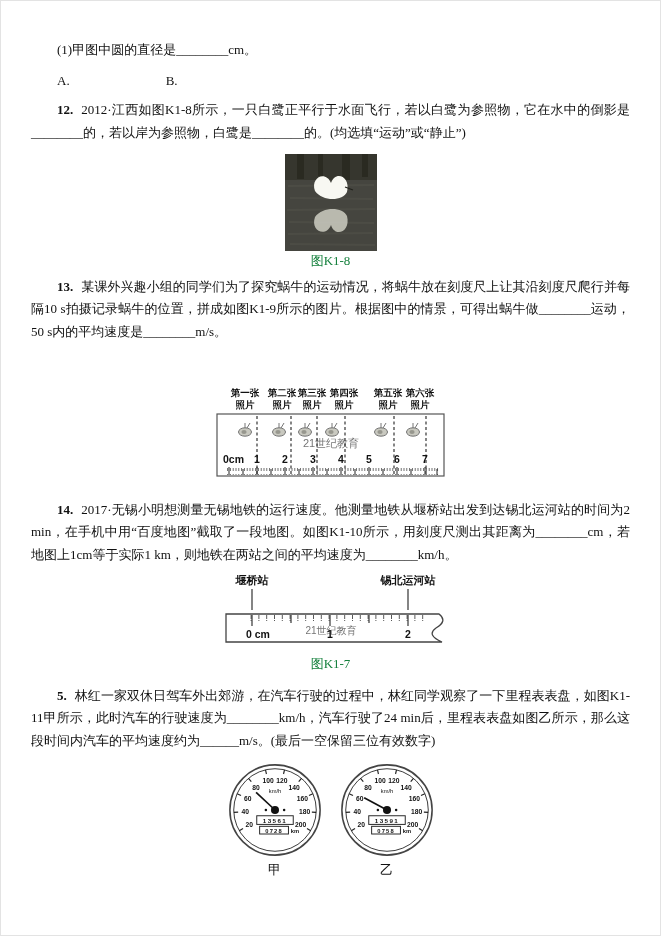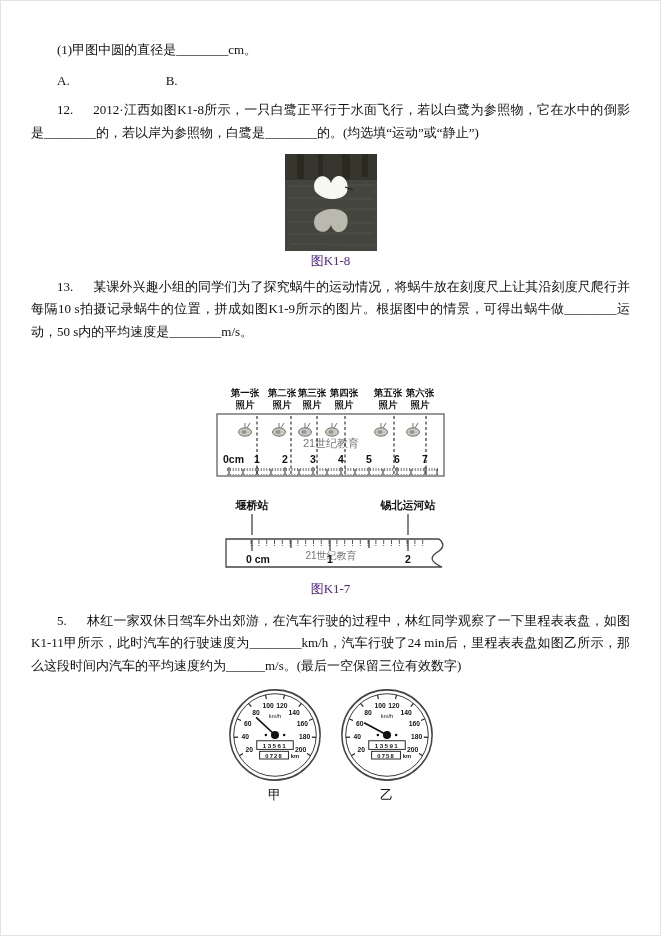--- a/index.html
+++ b/index.html
@@ -7,28 +7,28 @@
     width:661px;height:936px;overflow:hidden;
     font-family:"Liberation Serif","DejaVu Serif",serif;
     color:#111;position:relative;box-sizing:border-box;
     border:1px solid #e3e3e3;
   }
   .page{padding:38px 30px 12px 30px;}
   .para{
     margin:0 0 2px 0;font-size:13px;line-height:1.72;
     text-indent:2em;text-align:justify;
   }
-  .qnum{font-weight:normal;margin-right:20px;}
+  .qnum{font-weight:bold;margin-right:8px;}
   .ab-row{
     display:flex;gap:96px;margin:12px 0 10px 26px;
     font-size:13px;
   }
   figure{margin:0;text-align:center;}
   .figcap{
-    font-size:13px;color:#4c1d95;margin-top:2px;line-height:1.3;
+    font-size:13px;color:#15803d;margin-top:2px;line-height:1.3;
   }
   .fig8{margin:10px 0 4px 0;}
   .fig8 .photo{display:inline-block;vertical-align:top;}
   .fig9wrap{margin:44px 0 6px 0;}
   .fig10wrap{margin:6px 0 12px 0;}
   .fig11wrap{margin:10px 0 4px 0;}
   .gauges{display:flex;justify-content:center;gap:16px;align-items:flex-start;}
   .gauge-block{text-align:center;}
   .gauge-label{font-size:13px;margin-top:0;line-height:1.2;}
   svg text{font-family:"Liberation Sans","DejaVu Sans",sans-serif;fill:#111;}
@@ -170,20 +170,21 @@
         <line x1="84" y1="82" x2="84" y2="88"></line>
           <line x1="112" y1="82" x2="112" y2="88"></line>
         <line x1="140" y1="82" x2="140" y2="88"></line>
           <line x1="168" y1="82" x2="168" y2="88"></line>
         <line x1="196" y1="82" x2="196" y2="88"></line>
           <line x1="222" y1="82" x2="222" y2="88"></line>
       </g>
     </svg>
   </figure>
 
+  <p class="para q14"><b class="qnum">14.</b><span>2017·无锡小明想测量无锡地铁的运行速度。他测量地铁从堰桥站出发到达锡北运河站的时间为2 min，在手机中用“百度地图”截取了一段地图。如图K1-10所示，用刻度尺测出其距离为________cm，若地图上1cm等于实际1 km，则地铁在两站之间的平均速度为________km/h。</span></p>
 
   <figure class="fig10wrap">
     <svg width="270" height="78" viewBox="0 0 270 78">
       <defs>
         <pattern id="pat10" width="7.8" height="6" patternUnits="userSpaceOnUse">
           <line x1="0.5" y1="0" x2="0.5" y2="5" stroke="#444" stroke-width="0.9"></line>
         </pattern>
       </defs>
       <text x="56" y="12" text-anchor="middle" font-size="11" font-weight="bold">堰桥站</text>
       <text x="212" y="12" text-anchor="middle" font-size="11" font-weight="bold">锡北运河站</text>

